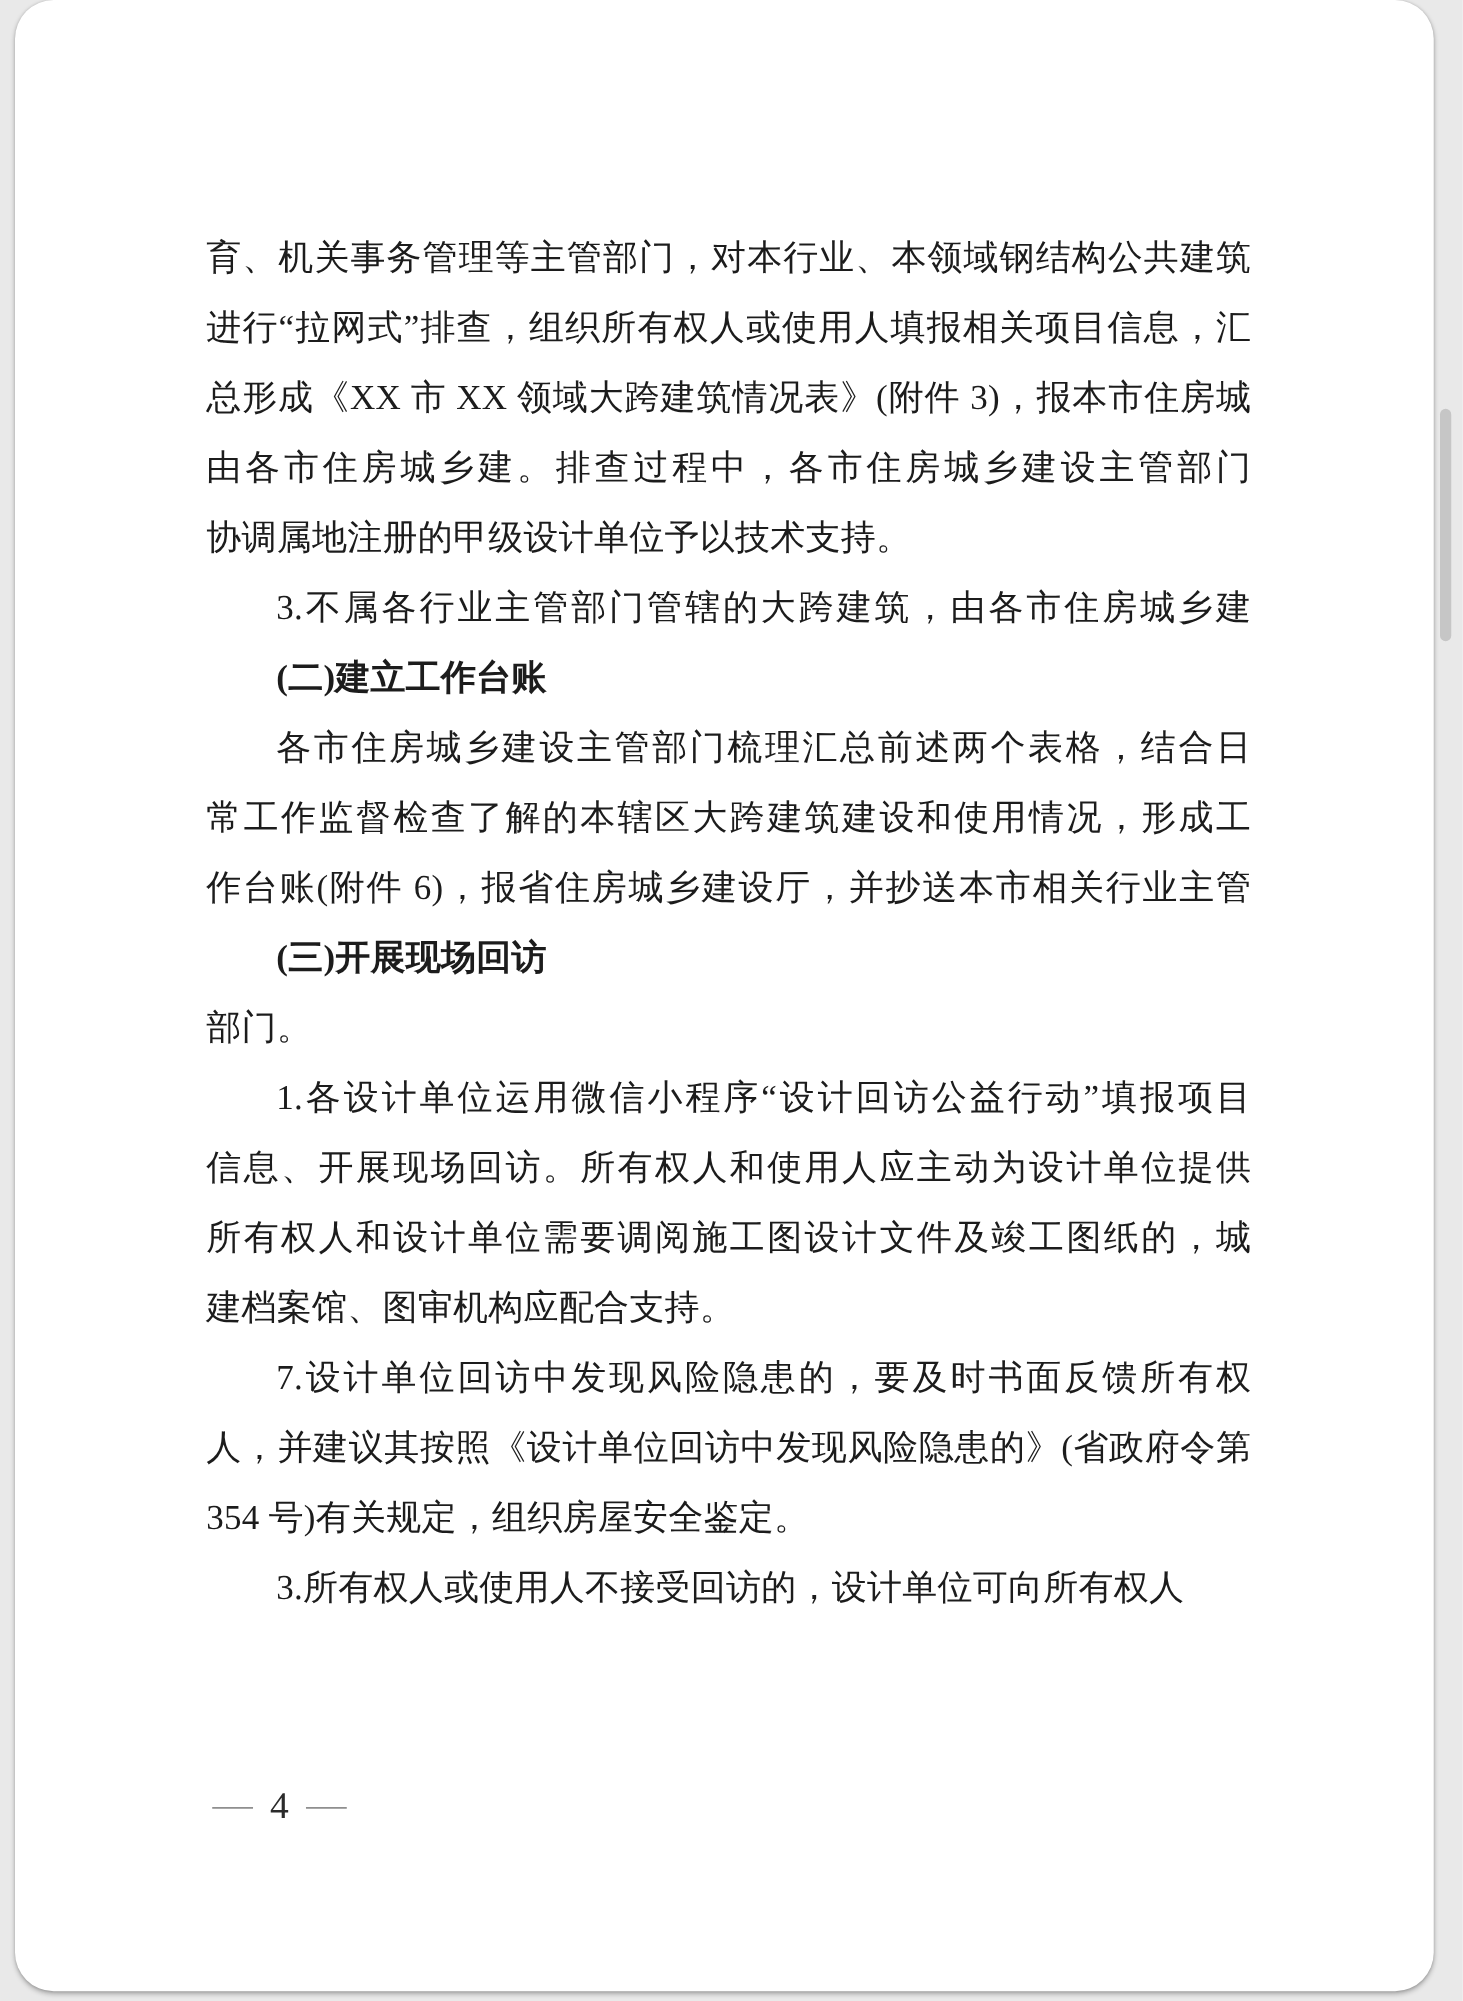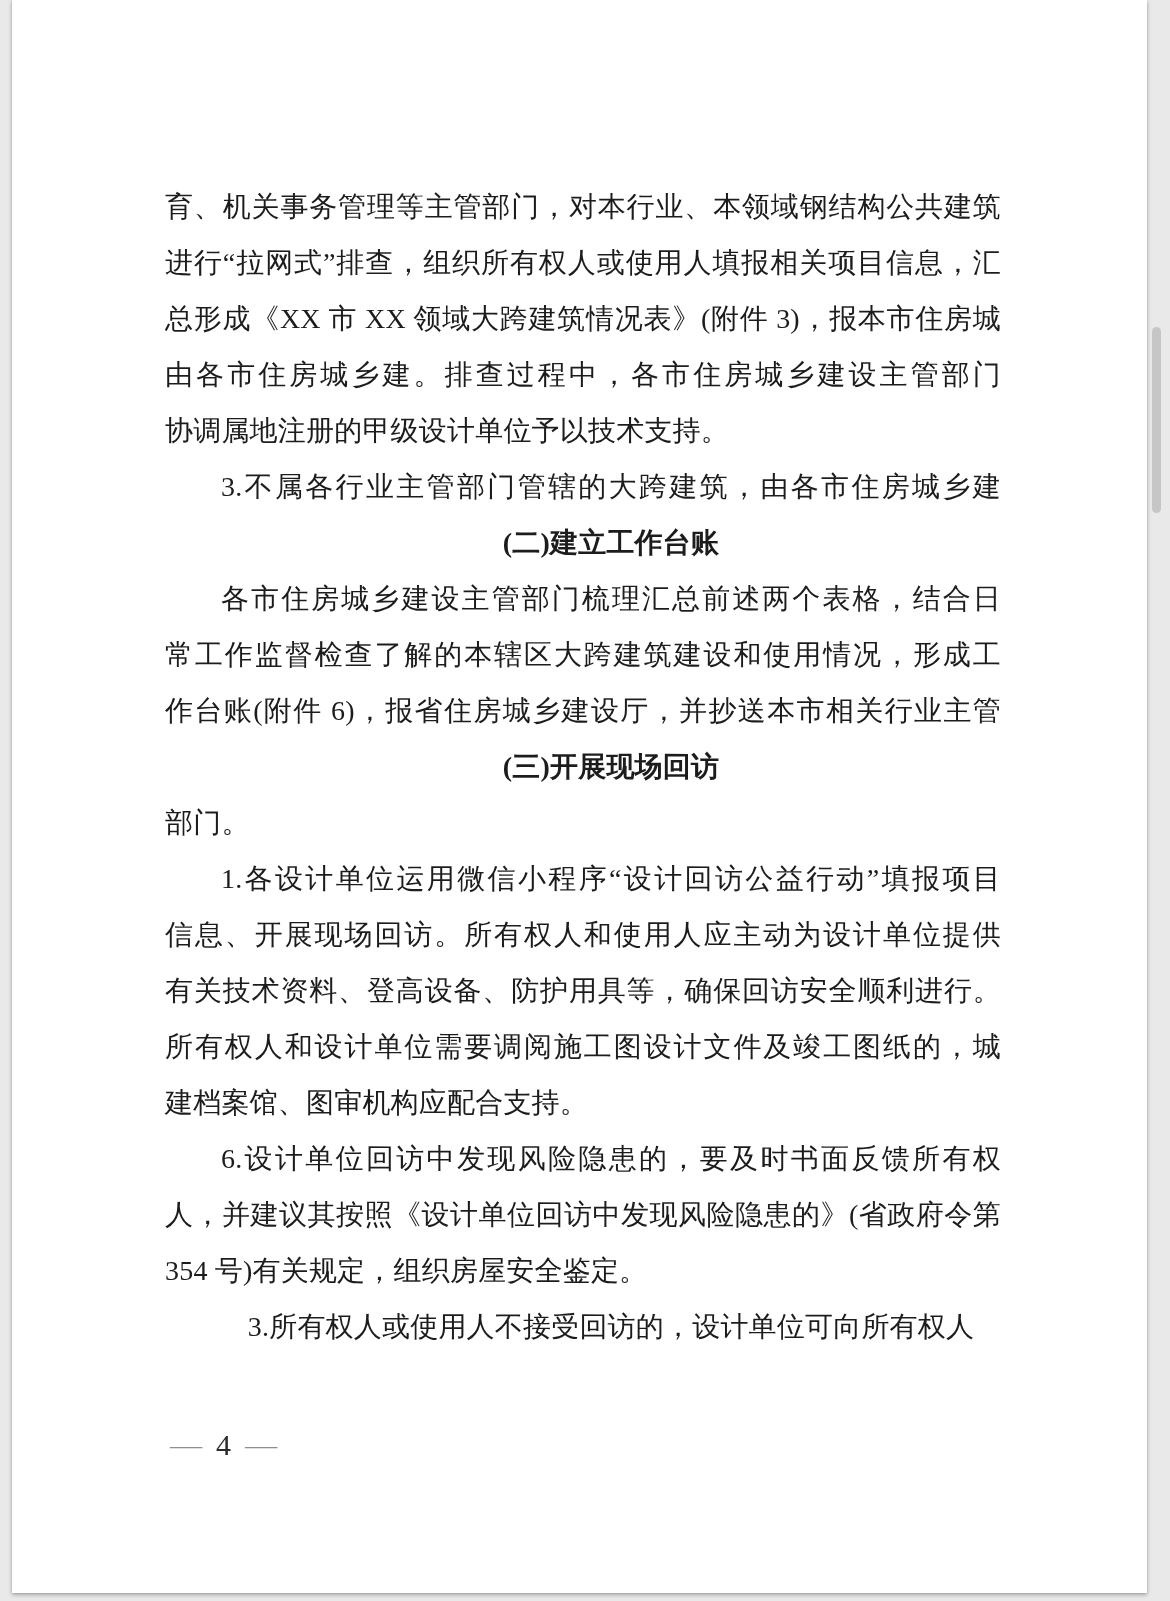--- a/index.html
+++ b/index.html
@@ -5,29 +5,30 @@
   html,body{margin:0;padding:0;background:#e9e9e9;}
   .screen{
     position:relative;width:1170px;height:1601px;overflow:hidden;
     background:#e9e9e9;
     font-family:"Liberation Serif","DejaVu Serif",serif;
   }
   .page{
     position:absolute;left:12px;top:0;width:1135px;height:1593px;
     background:#ffffff;
     box-shadow:0 2px 4px rgba(0,0,0,.28), 0 0 2px rgba(0,0,0,.12);
+    border-radius:31px;
   }
   .doc-text{
     position:absolute;left:153px;top:179px;width:836px;
     font-size:28px;line-height:56px;color:#1c1c1c;
     letter-spacing:0.2px;
   }
   .l{min-height:56px;text-align:left;}
   .j{text-align:justify;text-align-last:justify;}
-  .i{text-indent:56px;text-align:center;}
+  .i{text-indent:56px;}
   .h{font-weight:700;}
   .page-footer{
     position:absolute;left:160px;top:1428px;
     display:flex;align-items:center;gap:16px;
     font-size:28px;color:#2b2b2b;
   }
   .page-footer .dash{color:#8f8f8f;transform:scaleX(1.15);}
   .page-footer .num{font-size:30px;}
   .scroll-track{
     position:absolute;right:0;top:0;width:23px;height:1601px;
@@ -51,24 +52,23 @@
       <div class="l">协调属地注册的甲级设计单位予以技术支持。</div>
       <div class="l j i">3.不属各行业主管部门管辖的大跨建筑，由各市住房城乡建</div>
       <div class="l i h">(二)建立工作台账</div>
       <div class="l j i">各市住房城乡建设主管部门梳理汇总前述两个表格，结合日</div>
       <div class="l j">常工作监督检查了解的本辖区大跨建筑建设和使用情况，形成工</div>
       <div class="l j">作台账(附件 6)，报省住房城乡建设厅，并抄送本市相关行业主管</div>
       <div class="l i h">(三)开展现场回访</div>
       <div class="l">部门。</div>
       <div class="l j i">1.各设计单位运用微信小程序“设计回访公益行动”填报项目</div>
       <div class="l j">信息、开展现场回访。所有权人和使用人应主动为设计单位提供</div>
-      <div class="l j">有关技术资料、登高设备、防护用具等，确保回访安全顺利进行。</div>
       <div class="l j">所有权人和设计单位需要调阅施工图设计文件及竣工图纸的，城</div>
       <div class="l">建档案馆、图审机构应配合支持。</div>
-      <div class="l j i">6.设计单位回访中发现风险隐患的，要及时书面反馈所有权</div>
+      <div class="l j i">7.设计单位回访中发现风险隐患的，要及时书面反馈所有权</div>
       <div class="l j">人，并建议其按照《设计单位回访中发现风险隐患的》(省政府令第</div>
       <div class="l">354 号)有关规定，组织房屋安全鉴定。</div>
       <div class="l i">3.所有权人或使用人不接受回访的，设计单位可向所有权人</div>
     </div>
 
     <div class="page-footer">
       <span class="dash">—</span>
       <span class="num">4</span>
       <span class="dash">—</span>
     </div>

